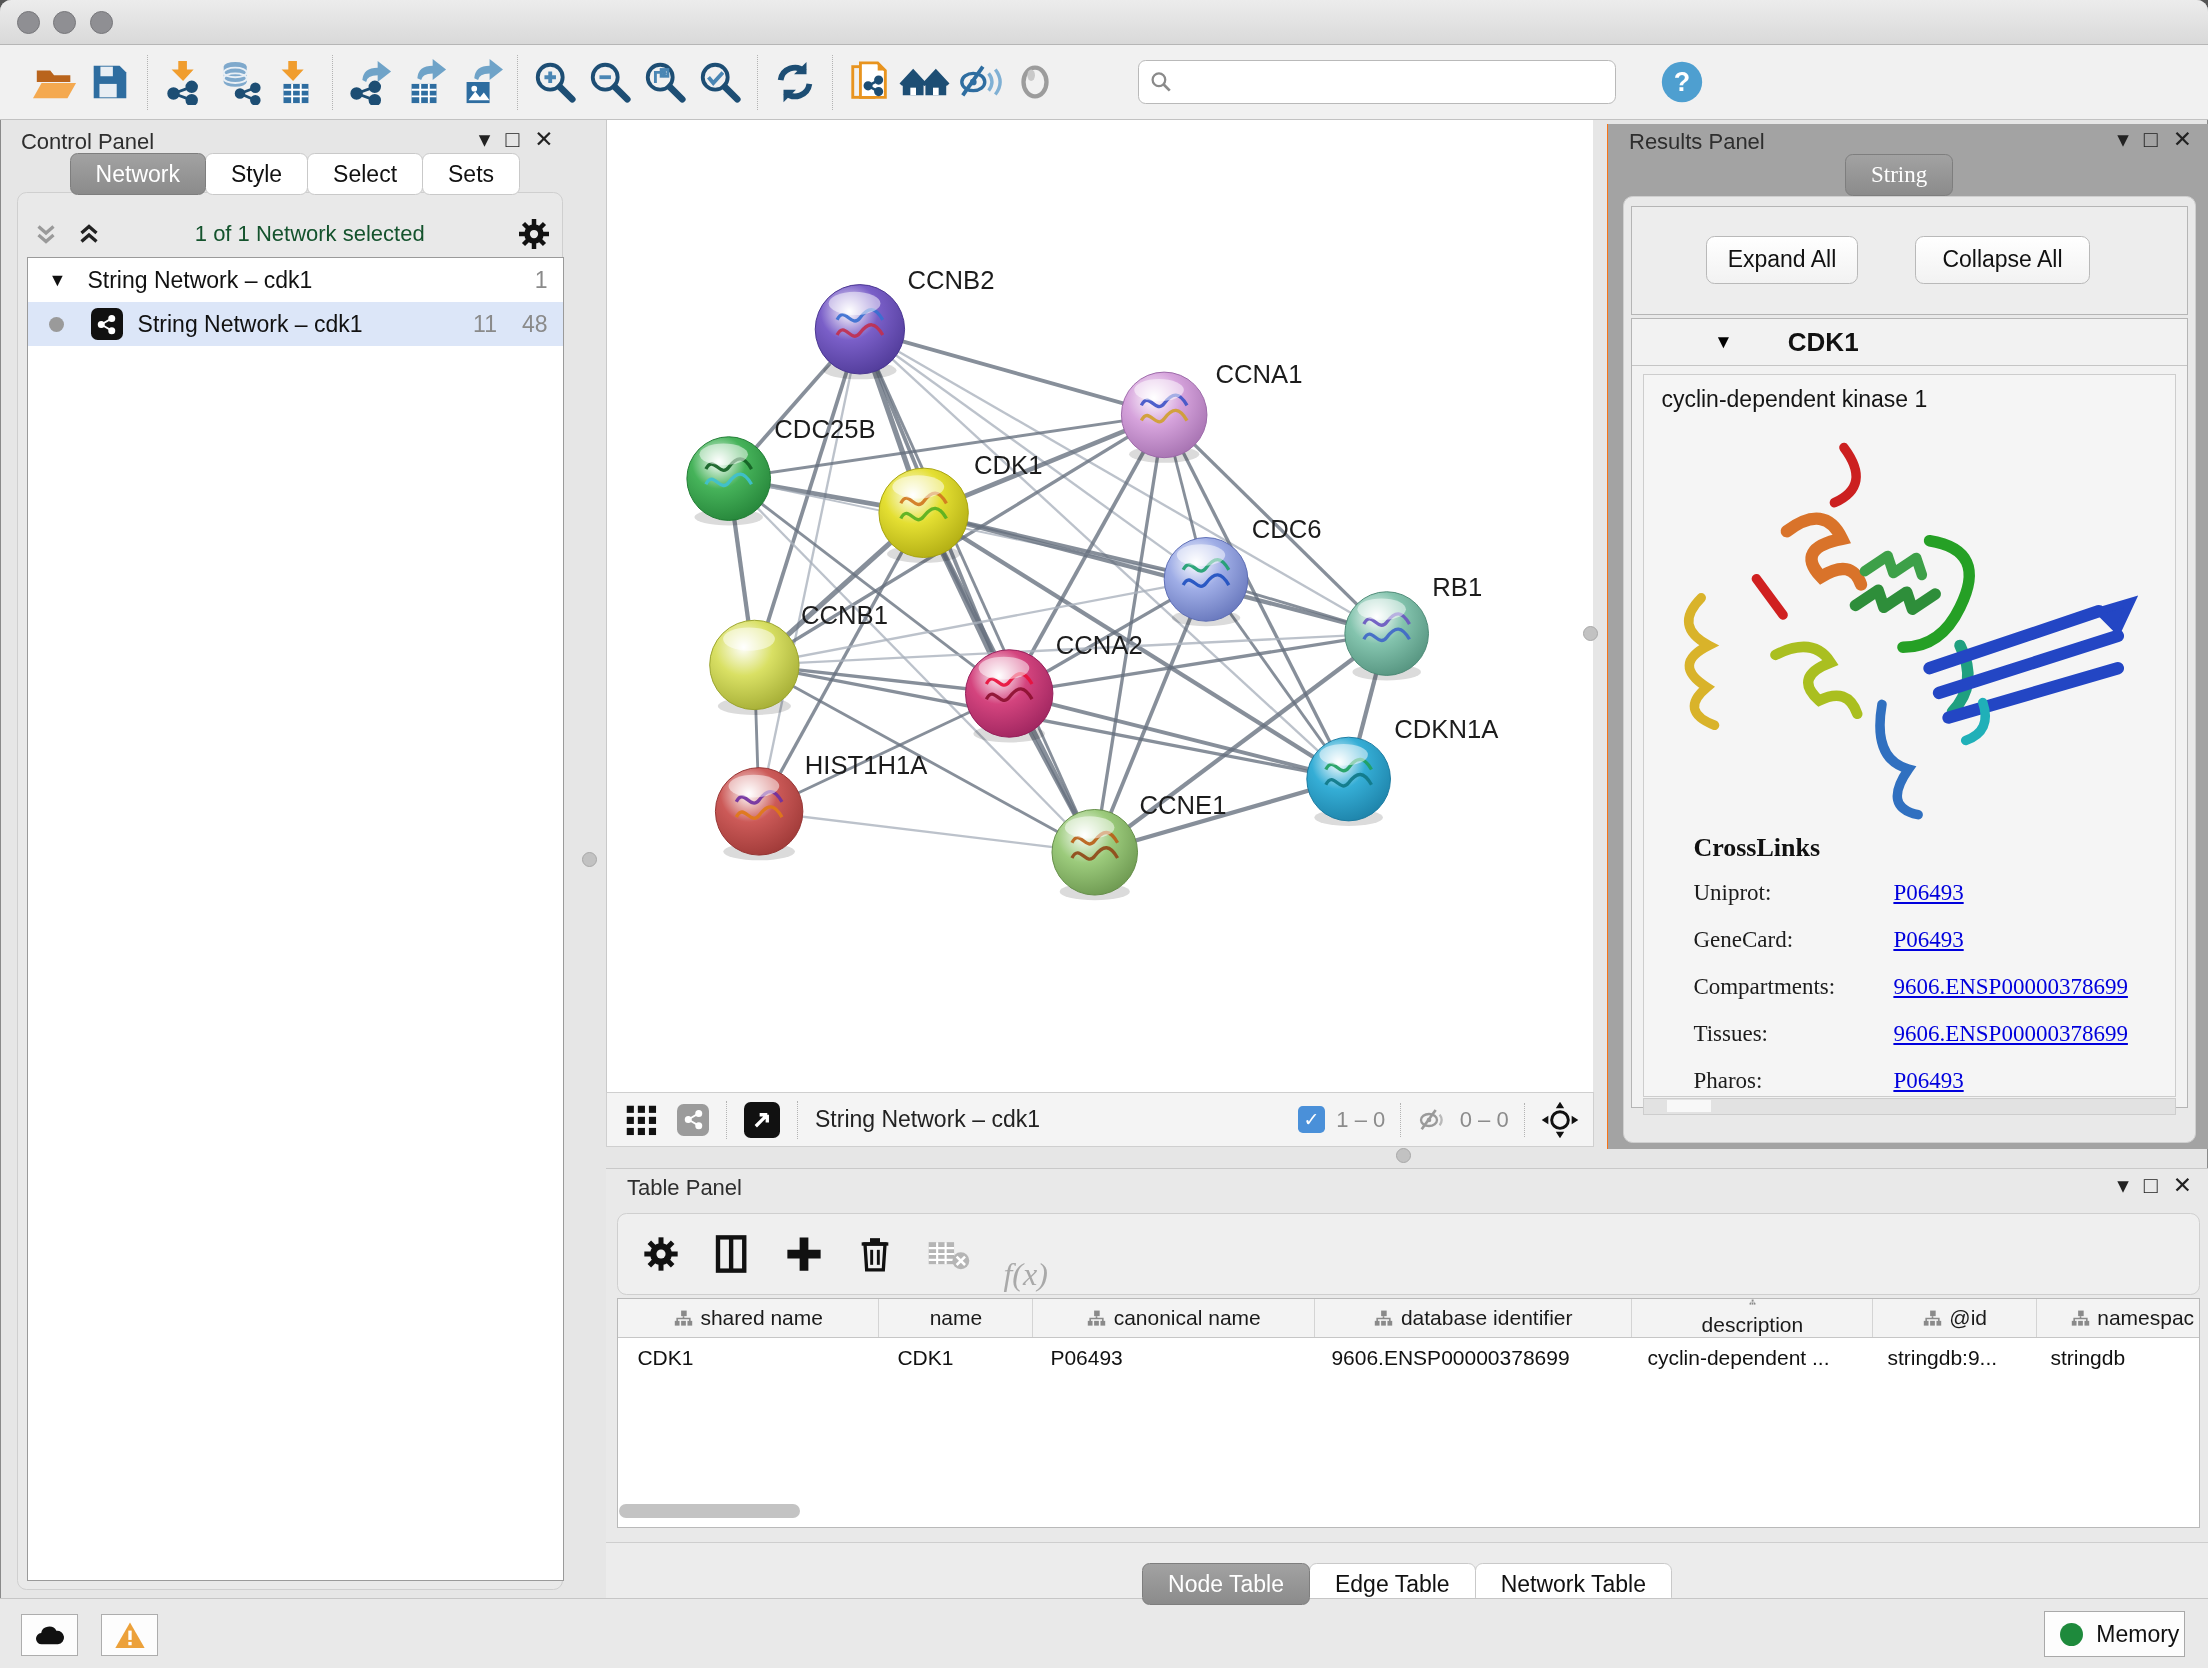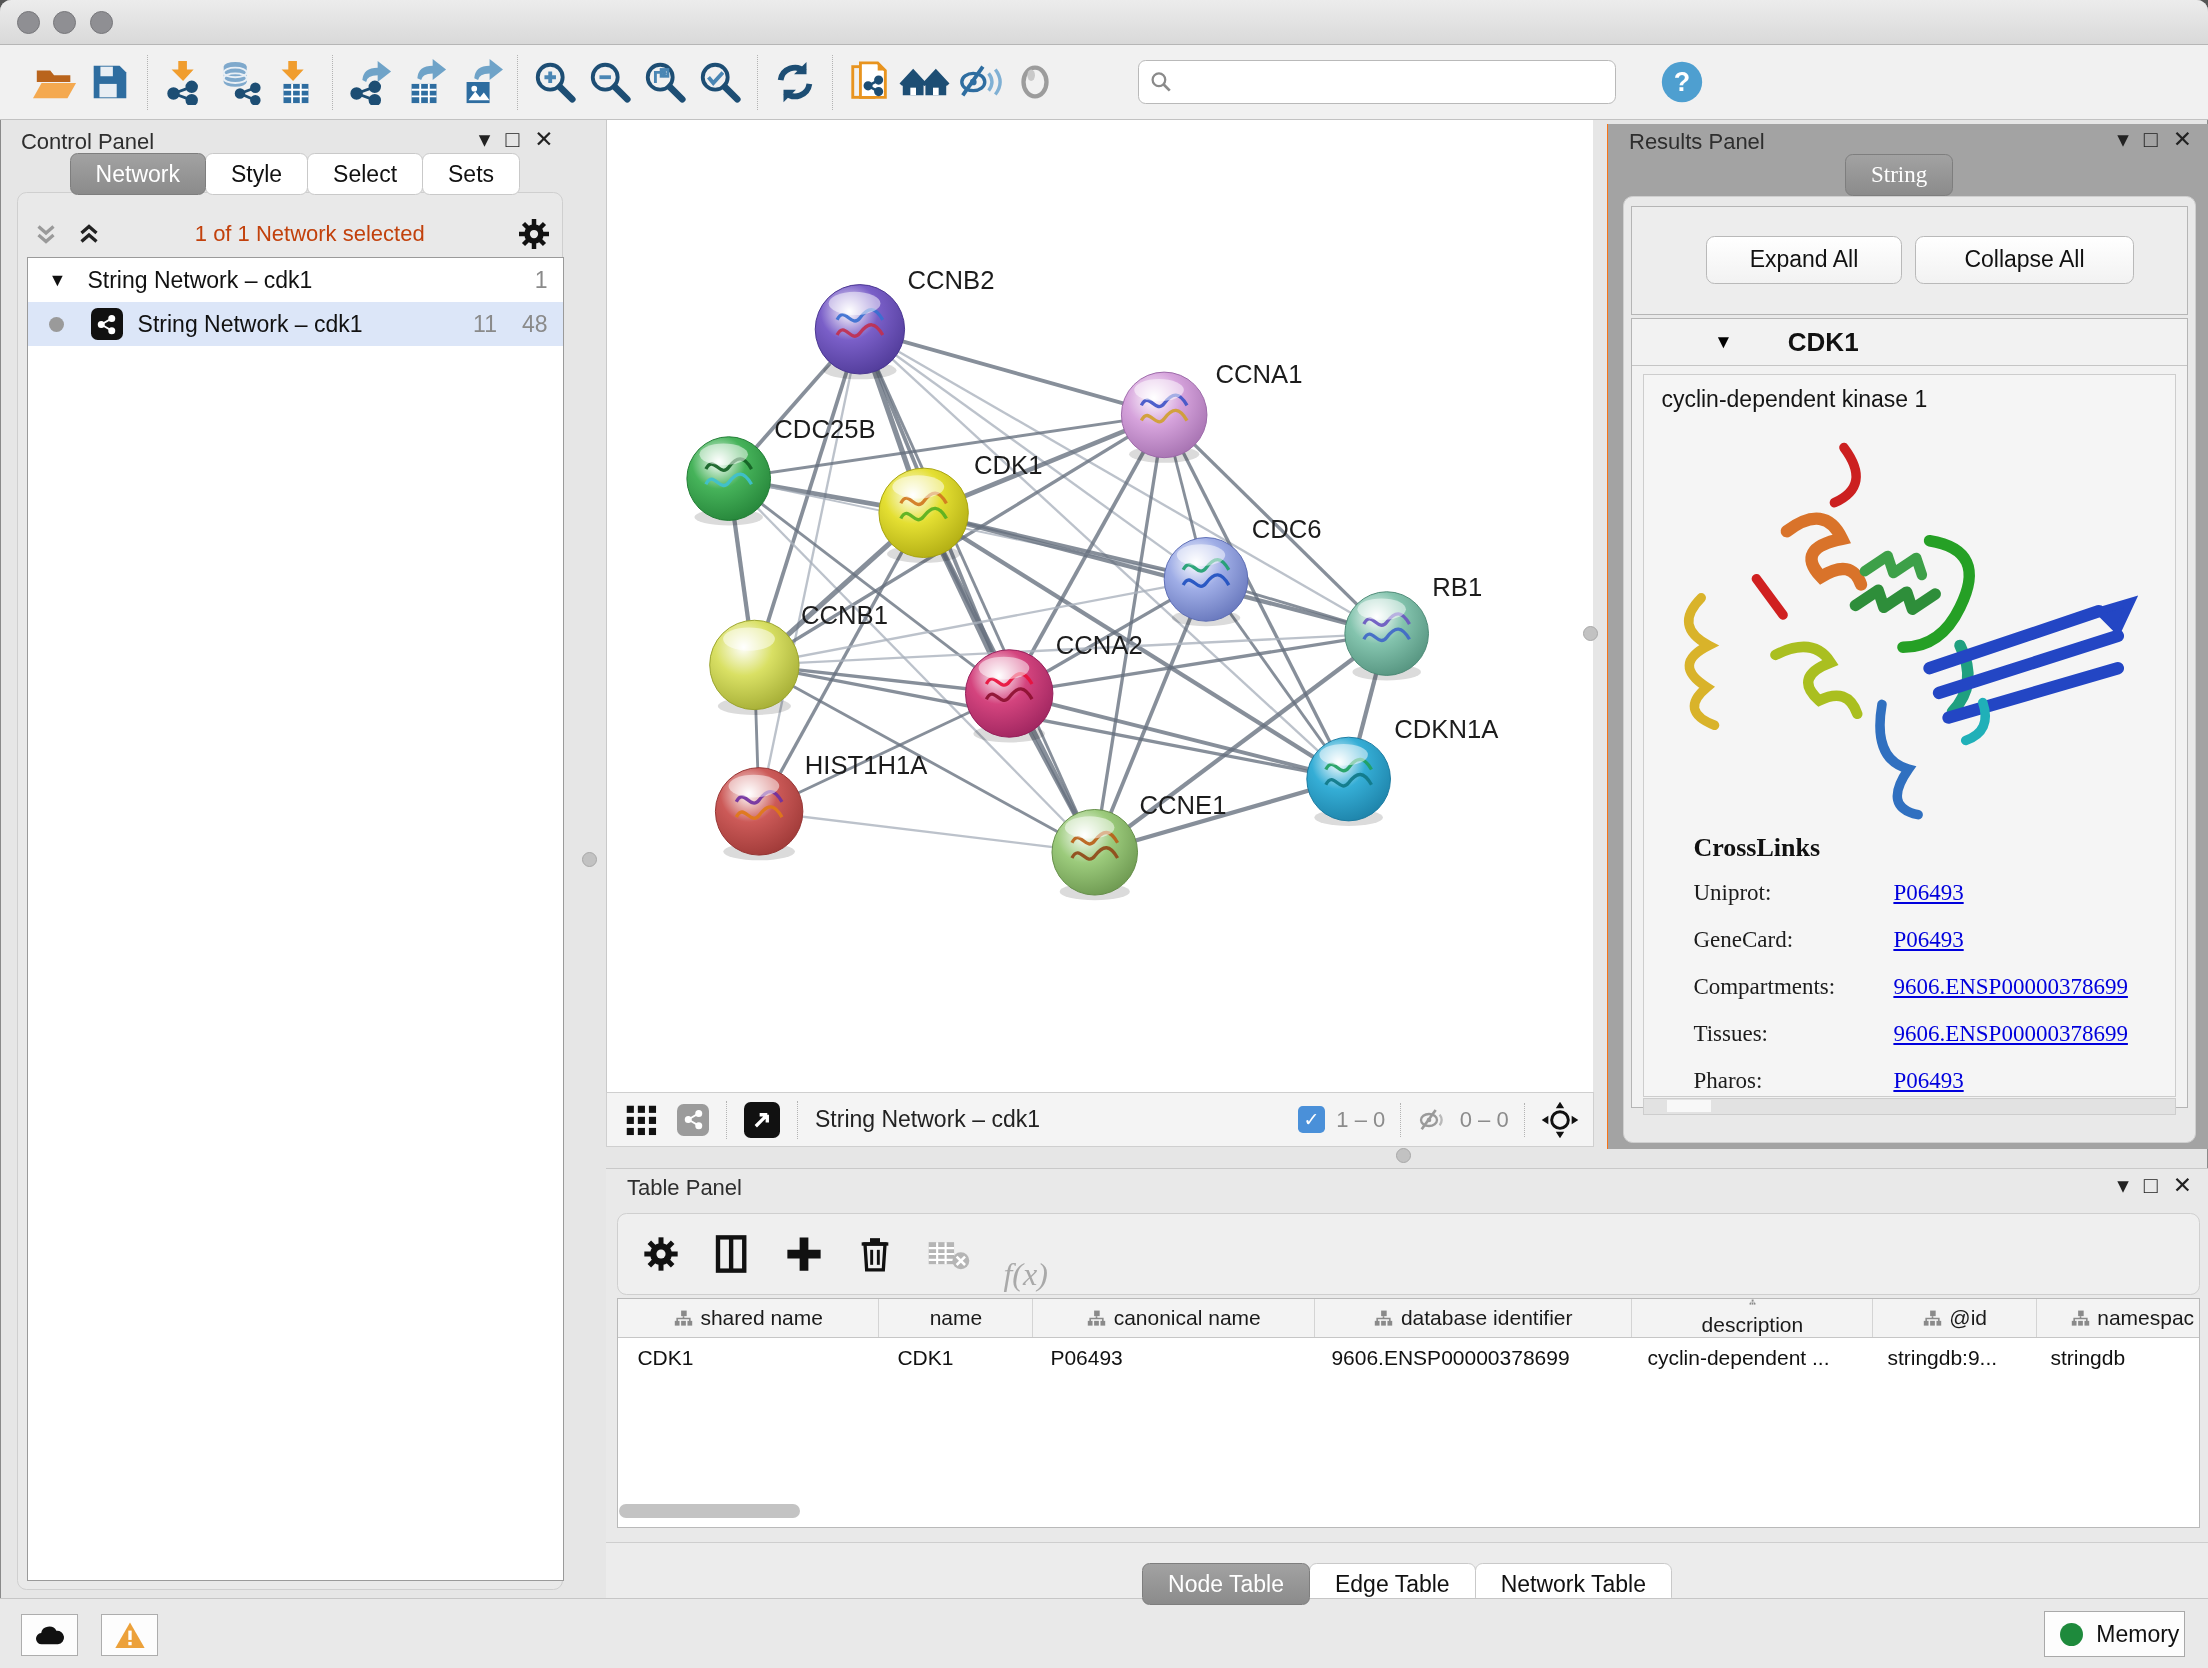--- a/index.html
+++ b/index.html
@@ -27,21 +27,21 @@
   .tab.sel{background:linear-gradient(#a2a2a2,#8b8b8b);color:#fff;border-color:#7e7e7e;z-index:2;}
   .groupbox{background:#e9e9e9;border:1px solid #cfcfcf;border-radius:9.5px;}
   
   .treebox{background:#fff;border:1px solid #9a9a9a;}
   .trow{height:44px;display:flex;align-items:center;font-size:23px;color:#111;}
   .trow.sel{background:#dce6f8;}
   .num{color:#8a8a8a;font-size:23px;}
   .sharesq{width:32px;height:32px;background:#111;border-radius:6.7px;display:flex;align-items:center;justify-content:center;}
   
   .btn{background:linear-gradient(#ffffff,#f2f2f2);border:1px solid #b9b9b9;border-radius:8.6px;
-       font-size:23px;color:#111;height:46px;line-height:44px;text-align:center;display:inline-block;padding:0 35px;}
+       font-size:23px;color:#111;height:46px;line-height:44px;text-align:center;display:inline-block;padding:0 13px;}
   .serif{font-family:"Liberation Serif",serif;}
   .xlrow{display:flex;font-size:23px;margin-bottom:21px;}
   .xlrow .lab{width:200px;color:#1c1c1c;}
   .xlrow a{color:#0000dd;text-decoration:underline;}
   
   #tbl-head{display:flex;background:#f3f3f3;border-bottom:1px solid #c6c6c6;height:38px;}
   .hcell{display:flex;align-items:center;justify-content:center;font-size:21px;color:#1a1a1a;
          border-right:1px solid #d4d4d4;overflow:hidden;white-space:nowrap;flex:0 0 auto;gap:7.6px;}
   #tbl-row{display:flex;height:40px;background:#fff;}
   .rcell{font-size:21px;color:#111;padding-left:19px;display:flex;align-items:center;
@@ -247,21 +247,21 @@
       <span class="tab sel">Network</span><span class="tab">Style</span><span class="tab">Select</span><span class="tab">Sets</span>
     </div>
 
     <div class="abs" style="left:23px;top:89px;width:521px;height:42px;display:flex;align-items:center;">
       <svg width="30" height="30" viewBox="0 0 32 32">
         <path d="M8 8l8 7 8-7M8 17l8 7 8-7" fill="none" stroke="#9a9a9a" stroke-width="3.5"></path>
       </svg>
       <svg width="30" height="30" viewBox="0 0 32 32" style="margin-left:13.3px">
         <path d="M8 24l8-7 8 7M8 15l8-7 8 7" fill="none" stroke="#222" stroke-width="3.5"></path>
       </svg>
-      <span style="flex:1;text-align:center;font-size:22px;color:#c2410c;">1 of 1 Network selected</span>
+      <span style="flex:1;text-align:center;font-size:22px;color:#14532d;">1 of 1 Network selected</span>
       <svg width="36" height="36" viewBox="0 0 48 48">
         <g stroke="#111" stroke-width="6">
             <line x1="24" y1="4" x2="24" y2="44"></line>
             <line x1="4" y1="24" x2="44" y2="24"></line>
             <line x1="10" y1="10" x2="38" y2="38"></line>
             <line x1="38" y1="10" x2="10" y2="38"></line>
           </g>
         <circle cx="24" cy="24" r="13" fill="#111"></circle>
           <circle cx="24" cy="24" r="5.5" fill="#e9e9e9"></circle>
       </svg>

